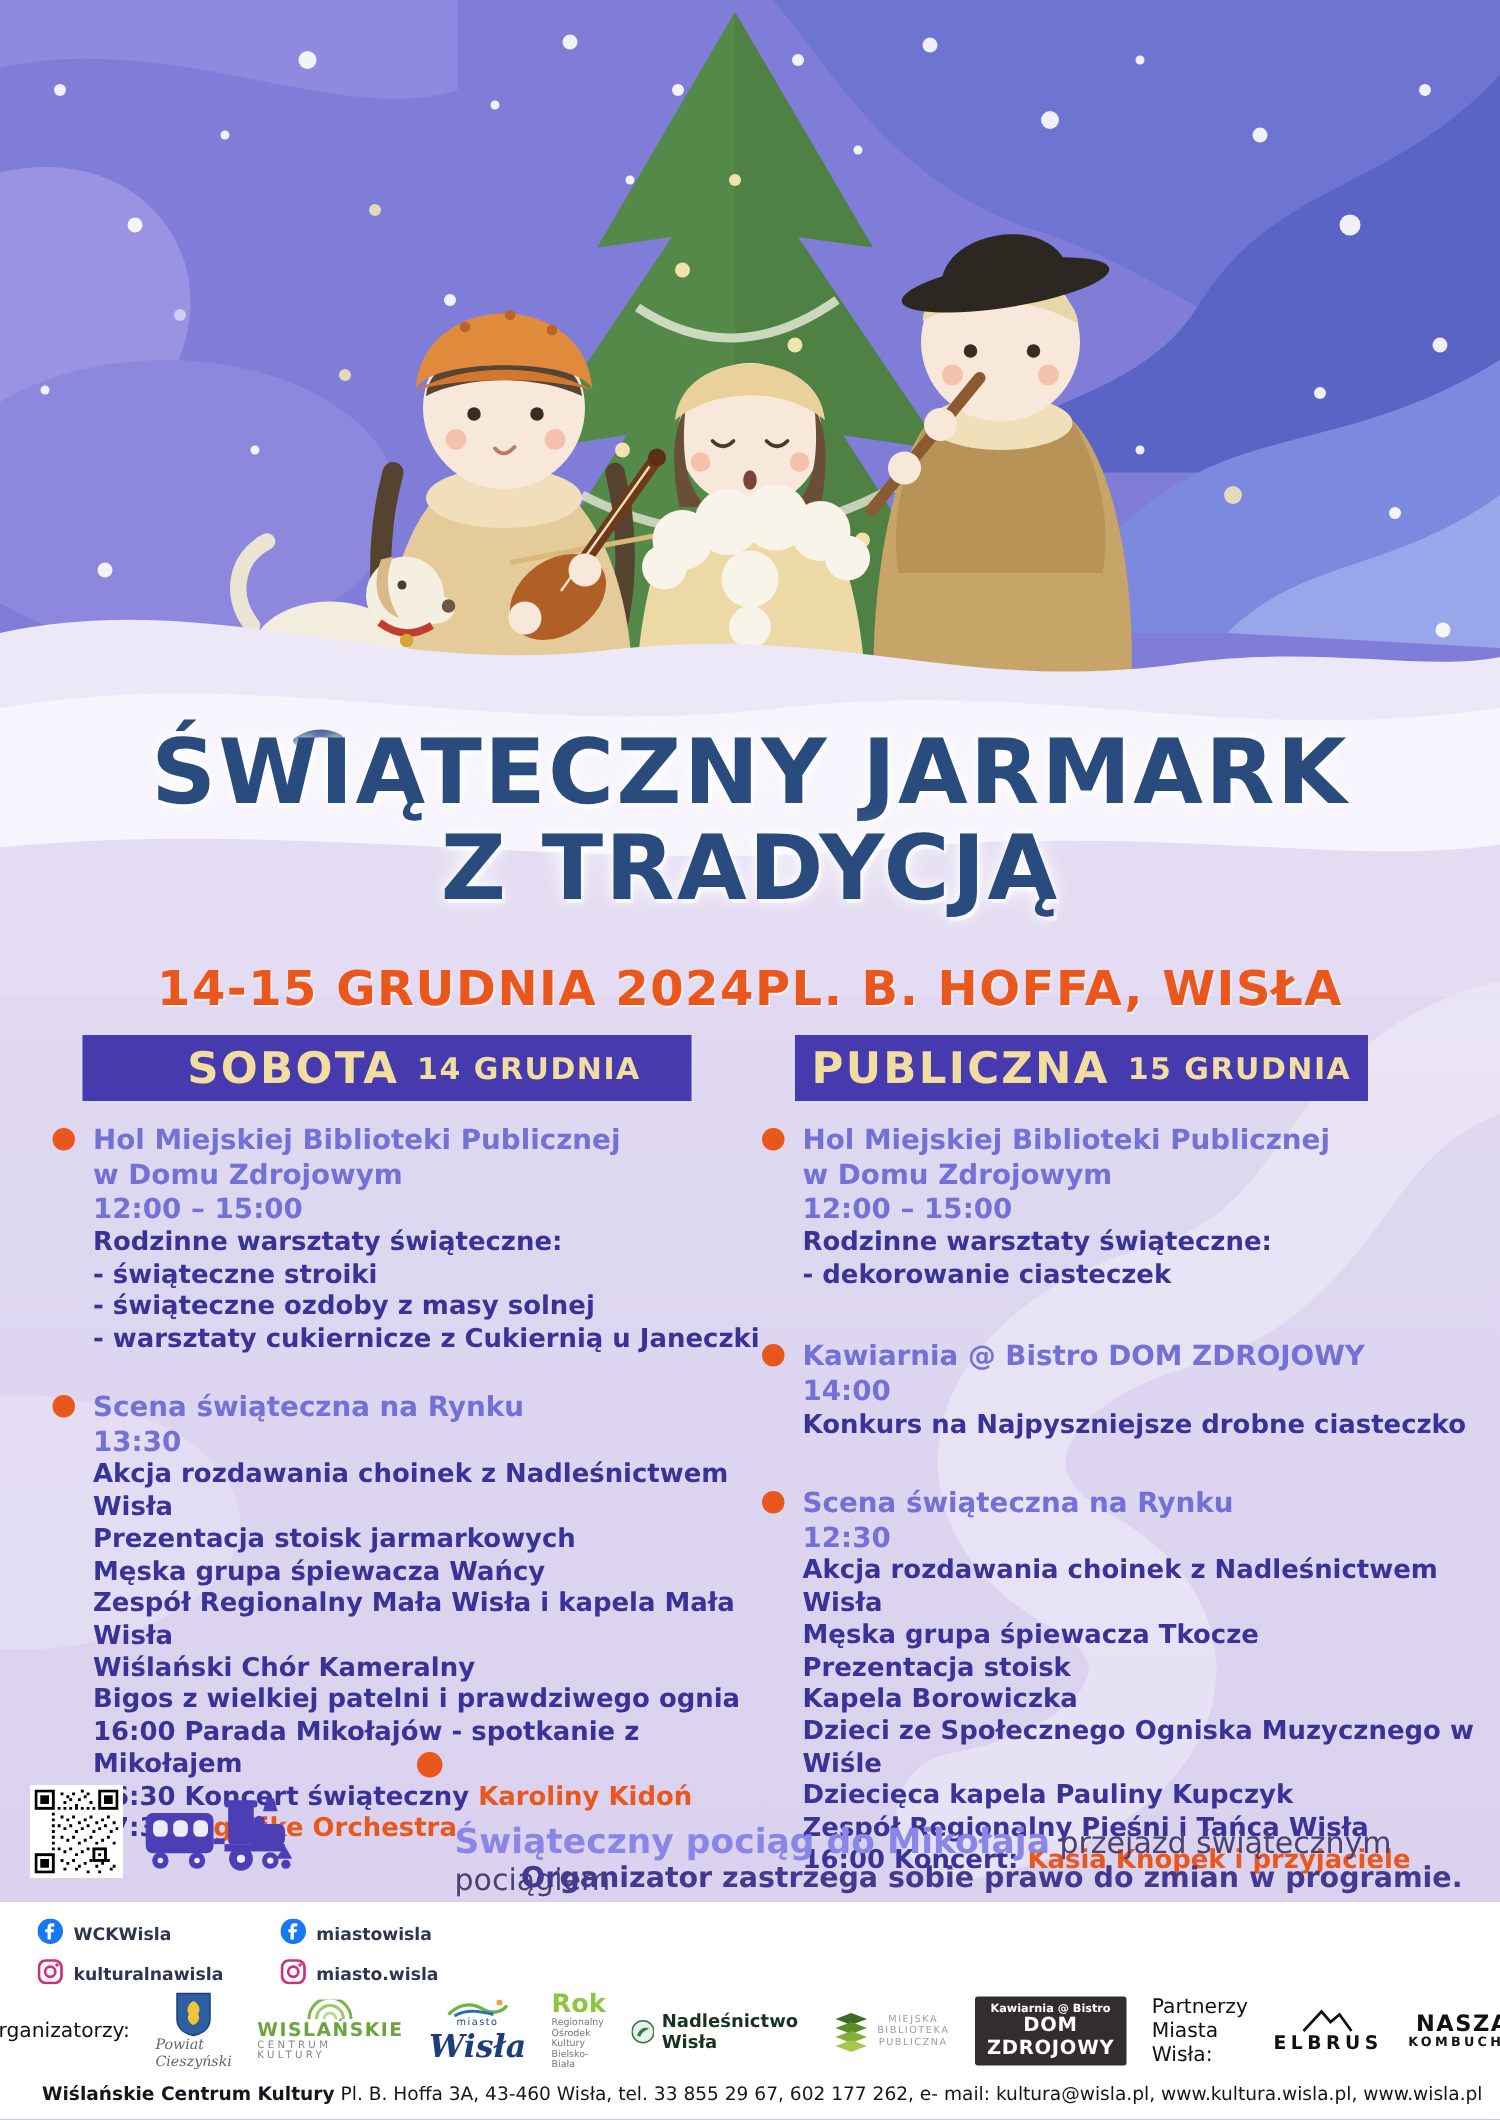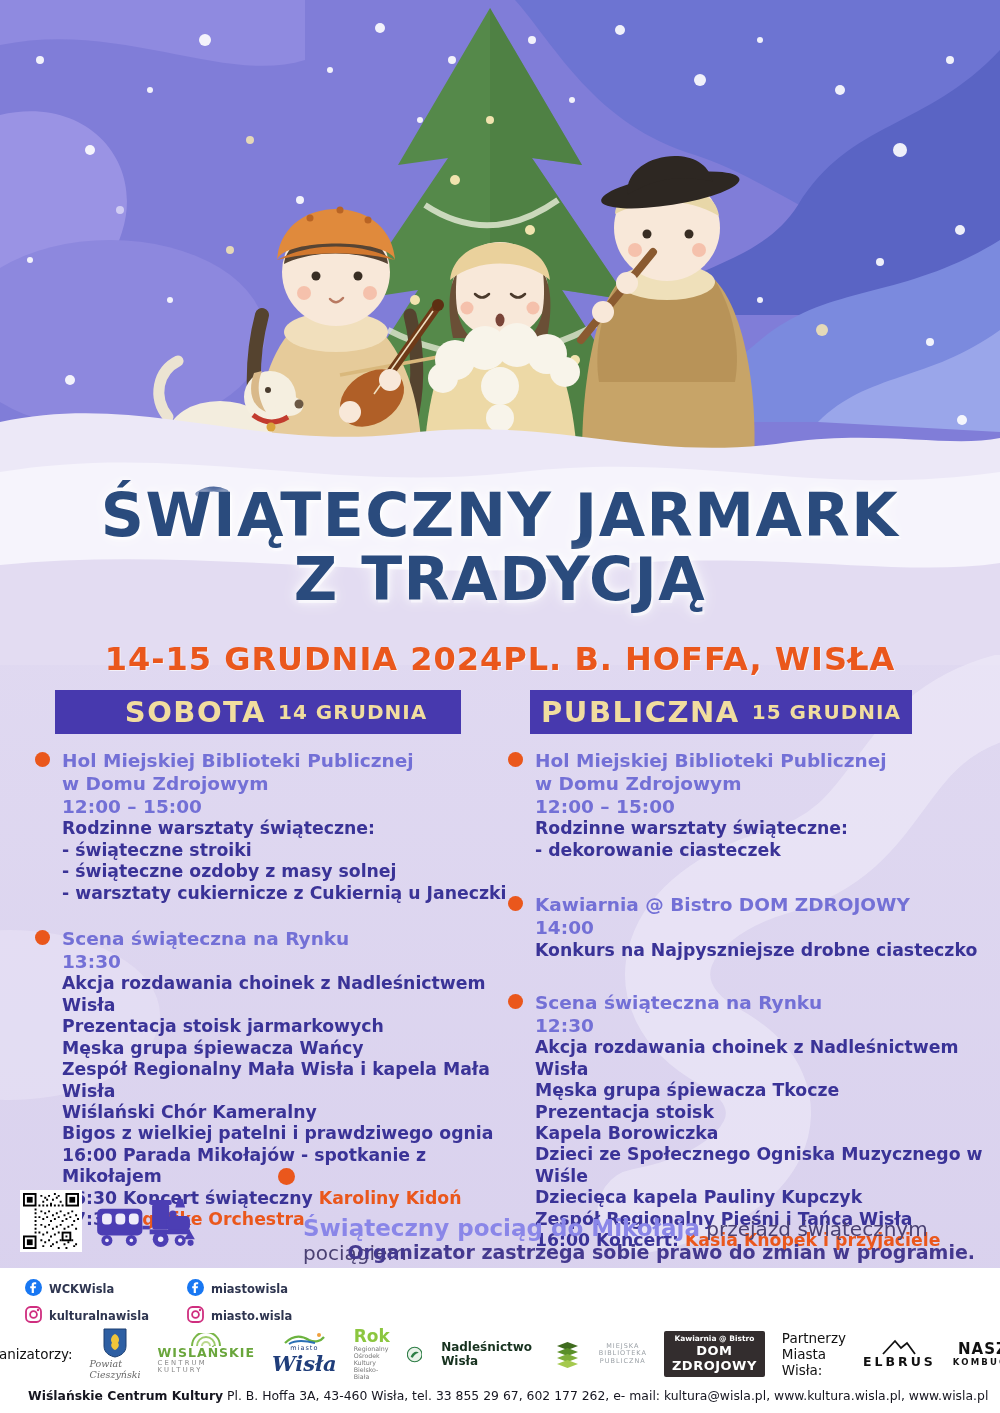--- a/index.html
+++ b/index.html
@@ -42,21 +42,21 @@
   .bottom{position:absolute;left:0;top:1268px;width:1000px;height:145px;background:#fff;}
   .social{position:absolute;left:25px;top:11px;display:grid;grid-template-columns:auto auto;gap:10px 38px;}
   .social-item{display:flex;align-items:flex-end;gap:7px;font-size:11.5px;color:#2e3550;font-weight:600;}
   .banner{position:absolute;left:310px;top:2px;right:0;height:38px;background:#ef5a1f;color:#fff;
     display:flex;align-items:center;justify-content:center;gap:13px;font-weight:800;}
   .banner .main{font-size:25px;letter-spacing:.5px;}
   .banner .sub{font-size:20.5px;letter-spacing:.5px;}
   .logos{position:absolute;left:0;top:54px;width:1000px;height:64px;display:flex;align-items:center;
     justify-content:center;gap:17px;}
   .logo{display:flex;flex-direction:column;align-items:center;line-height:1.1;}
-  .logo-row{display:flex;align-items:center;gap:19px;}
+  .logo-row{display:flex;align-items:center;gap:5px;}
   .org-label,.partners-label{font-size:13.5px;color:#111;}
   .script{font-family:"DejaVu Serif","Liberation Serif",serif;font-style:italic;}
   .powiat-name{font-size:9.5px;color:#666;margin-top:1px;}
   .wck-1{font-size:12.5px;font-weight:800;color:#6aa63c;letter-spacing:1px;}
   .wck-2{font-size:6.8px;color:#888;letter-spacing:2.2px;}
   .wisla-small{font-size:6.5px;color:#1f3d7a;letter-spacing:1px;}
   .wisla-script{font-size:21px;font-weight:700;color:#1f3d7a;}
   .rok-1{font-size:17px;font-weight:800;color:#8cc63f;}
   .rok-2{font-size:6.3px;color:#777;}
   .nadl-text{font-size:12px;font-weight:800;color:#17321f;}

